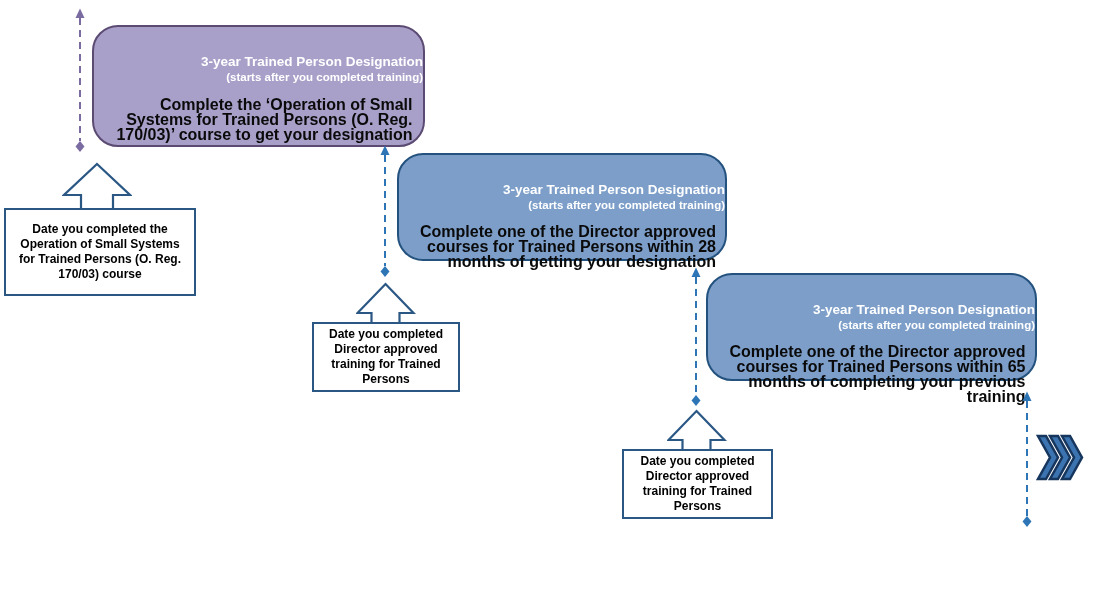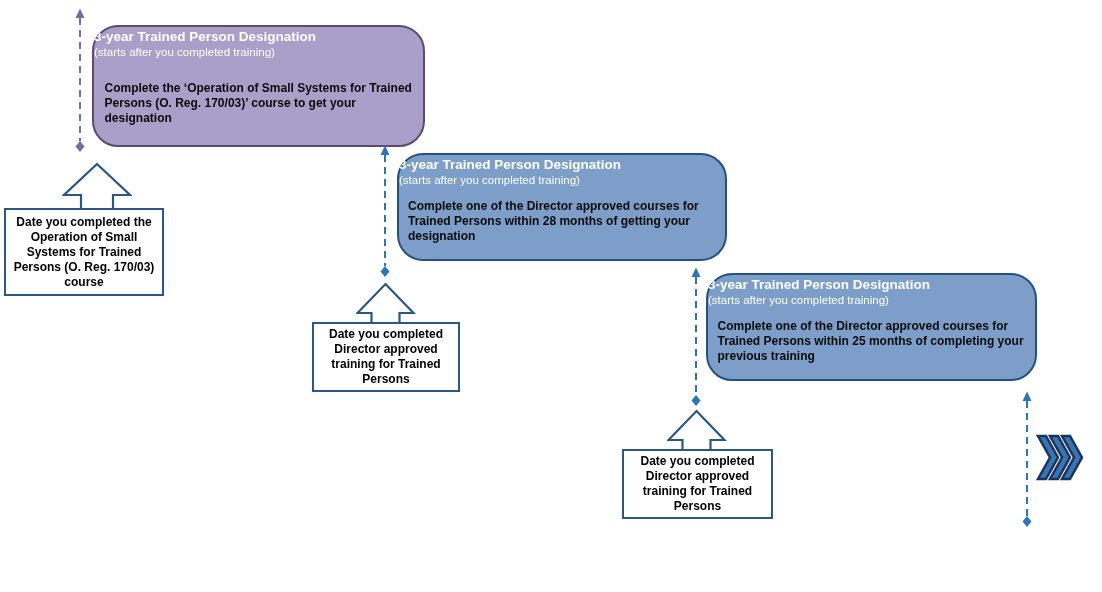--- a/index.html
+++ b/index.html
@@ -1,24 +1,24 @@
 <!DOCTYPE html>
 <html><head>
 <meta charset="utf-8">
 <style>
   * { margin:0; padding:0; box-sizing:border-box; }
   html,body { background:#ffffff; font-family:"Liberation Sans", sans-serif; }
   .canvas { position:relative; width:1102px; height:592px; background:#ffffff; overflow:hidden; }
 
-  .stage { position:absolute; border-radius:26px; text-align:left; padding-top:1px; }
+  .stage { position:absolute; border-radius:26px; text-align:right; padding-top:26px; }
   .stage.purple { background:#A9A0C9; border:2.5px solid #5B4B73; }
   .stage.blue   { background:#7C9EC9; border:2.5px solid #24527E; }
   .stage-title    { color:#ffffff; font-weight:bold; font-size:13.5px; line-height:17px; }
-  .stage-subtitle { color:#ffffff; font-weight:normal; font-size:11.5px; line-height:14px; }
-  .stage-body     { color:#0a0a0a; font-weight:bold; font-size:12px; line-height:15px; margin:22px auto 0; max-width:308px; }
+  .stage-subtitle { color:#ffffff; font-weight:bold; font-size:11.5px; line-height:14px; }
+  .stage-body     { color:#0a0a0a; font-weight:bold; font-size:16px; line-height:15px; margin:13px auto 0; max-width:308px; }
   .u { }
 
   .milestone { position:absolute; background:#ffffff; border:2px solid #2A5784;
                display:flex; align-items:center; justify-content:center;
                text-align:center; font-weight:bold; font-size:12px; line-height:15px;
                color:#000; padding:4px 6px; }
 
   svg.abs { position:absolute; display:block; }
 </style>
 </head>
@@ -35,21 +35,21 @@
   <div class="stage purple" style="left:92px; top:25px; width:333px; height:122px;">
     <div class="stage-title">3-year Trained Person Designation</div>
     <div class="stage-subtitle">(starts after you completed training)</div>
     <div class="stage-body"><span>Complete the ‘Operation of Small Systems for Trained Persons (O. Reg. 170/03)’ course to get your designation</span><span class="u"></span><span></span></div>
   </div>
 
   <svg class="abs" style="left:62px; top:162px;" width="70" height="48">
     <polygon points="35,2 68,33 51,33 51,47 19,47 19,33 2,33" fill="#ffffff" stroke="#2A5784" stroke-width="2.2"></polygon>
   </svg>
 
-  <div class="milestone" style="left:4px; top:208px; width:160px; height:88px;">
+  <div class="milestone" style="left:4px; top:208px; width:192px; height:88px;">
     <span>Date you completed the Operation of Small Systems for Trained Persons (O. Reg. 170/03) course</span>
   </div>
 
   <svg class="abs" style="left:379px; top:145px;" width="12" height="134">
     <polygon points="6,0.5 10.5,10 1.5,10" fill="#2E75B6"></polygon>
     <line x1="6" y1="10" x2="6" y2="121" stroke="#2E75B6" stroke-width="2" stroke-dasharray="7 5"></line>
     <path d="M6,121 l4.5,5.5 l-4.5,5.5 l-4.5,-5.5 z" fill="#2E75B6"></path>
   </svg>
 
   <div class="stage blue" style="left:397px; top:153px; width:330px; height:108px;">
@@ -68,21 +68,21 @@
 
   <svg class="abs" style="left:690px; top:267px;" width="12" height="141">
     <polygon points="6,0.5 10.5,10 1.5,10" fill="#2E75B6"></polygon>
     <line x1="6" y1="10" x2="6" y2="128" stroke="#2E75B6" stroke-width="2" stroke-dasharray="7 5"></line>
     <path d="M6,128 l4.5,5.5 l-4.5,5.5 l-4.5,-5.5 z" fill="#2E75B6"></path>
   </svg>
 
   <div class="stage blue" style="left:706px; top:273px; width:331px; height:108px;">
     <div class="stage-title">3-year Trained Person Designation</div>
     <div class="stage-subtitle">(starts after you completed training)</div>
-    <div class="stage-body" style="margin-top:12px;"><span>Complete one of the Director approved courses for Trained Persons </span><span class="u">within</span><span> 25 months of completing your previous training</span></div>
+    <div class="stage-body" style="margin-top:12px;"><span>Complete one of the Director approved courses for Trained Persons </span><span class="u">within</span><span> 65 months of completing your previous training</span></div>
   </div>
 
   <svg class="abs" style="left:667px; top:409px;" width="60" height="42">
     <polygon points="29.5,2 57.5,31 43.5,31 43.5,41 15.5,41 15.5,31 1.5,31" fill="#ffffff" stroke="#2A5784" stroke-width="2.2"></polygon>
   </svg>
 
   <div class="milestone" style="left:622px; top:449px; width:151px; height:70px;">
     <span>Date you completed Director approved training for Trained Persons</span>
   </div>
 

